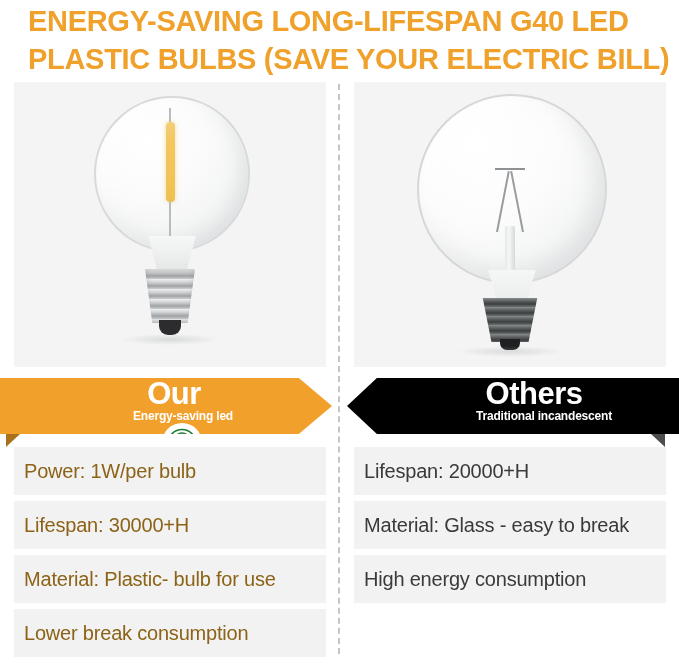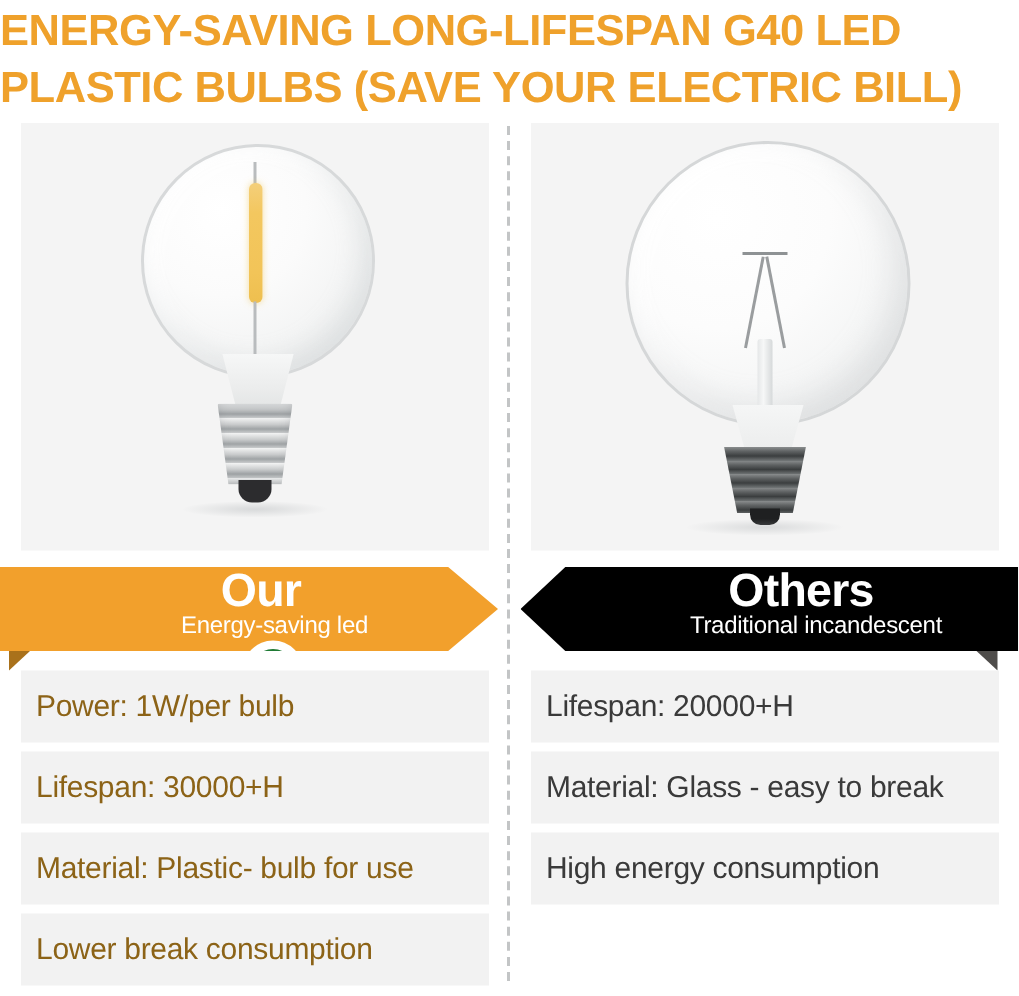--- a/index.html
+++ b/index.html
@@ -18,21 +18,21 @@
     overflow: hidden;
   }
 
   
   .title-block {
     position: absolute;
     left: 0;
     top: 0;
     width: 679px;
     height: 80px;
-    padding: 2px 16px 0 0;
+    padding: 2px 16px 0 28px;
     box-sizing: border-box;
   }
   .title-line {
     color: #efa12b;
     font-family: "Liberation Sans", sans-serif;
     font-weight: bold;
     font-size: 29px;
     line-height: 38px;
     letter-spacing: -0.3px;
     white-space: nowrap;
@@ -278,22 +278,22 @@
   }
   .banner-title {
     color: #ffffff;
     font-weight: bold;
     font-size: 31px;
     line-height: 31px;
     letter-spacing: -0.5px;
   }
   .banner-sub {
     color: #ffffff;
-    font-weight: normal;
-    font-size: 16px;
+    font-weight: bold;
+    font-size: 12px;
     margin-left: 18px;
     letter-spacing: -0.2px;
   }
   .banner-others .banner-sub { margin-left: 20px; }
 
   .leaf-badge {
     width: 40px;
     height: 40px;
     margin-left: 16px;
     border-radius: 50%;

